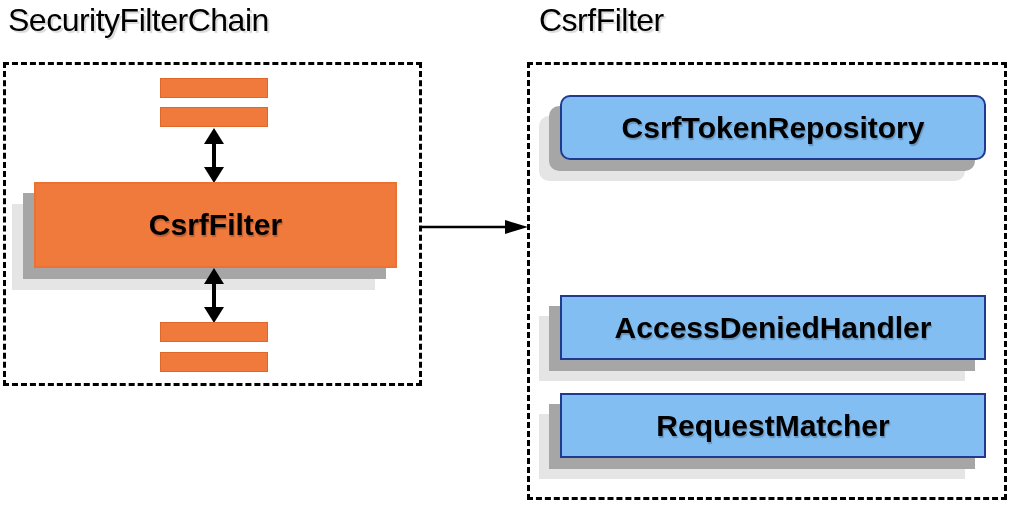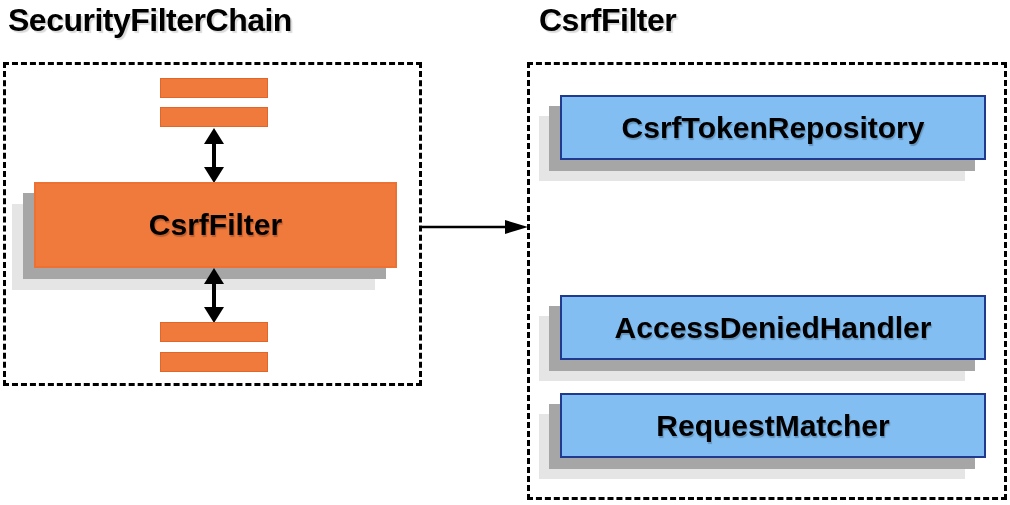--- a/index.html
+++ b/index.html
@@ -15,21 +15,21 @@
     width: 1010px;
     height: 505px;
     background: #ffffff;
     overflow: hidden;
   }
 
   .diagram-title {
     position: absolute;
     margin: 0;
     font-size: 32px;
-    font-weight: bold;
+    font-weight: normal;
     color: #000000;
     letter-spacing: -0.5px;
     text-shadow: 2px 2px 1px rgba(0,0,0,0.15);
     white-space: nowrap;
   }
   .title-left  { left: 8px;  top: 2px; }
   .title-right { left: 539px; top: 2px; }
 
   .dashed-panel {
     position: absolute;
@@ -75,21 +75,21 @@
     position: absolute;
     left: 560px;
     width: 426px; height: 65px;
     background: #82BEF2;
     border: 2px solid #1F3A8F;
     box-shadow: -11px 11px 0 0 #A6A6A6, -21px 21px 0 0 #E5E5E5;
     display: flex;
     align-items: center;
     justify-content: center;
   }
-  .component-1 { top: 95px; }
+  .component-1 { top: 95px; border-radius: 10px; }
   .component-2 { top: 193px; }
   .component-3 { top: 295px; }
   .component-4 { top: 393px; }
 
   .arrow-svg { position: absolute; }
   .arrow-top    { left: 194px; top: 128px; }
   .arrow-bottom { left: 194px; top: 268px; }
   .arrow-link   { left: 422px; top: 219px; }
 </style>
 </head>

